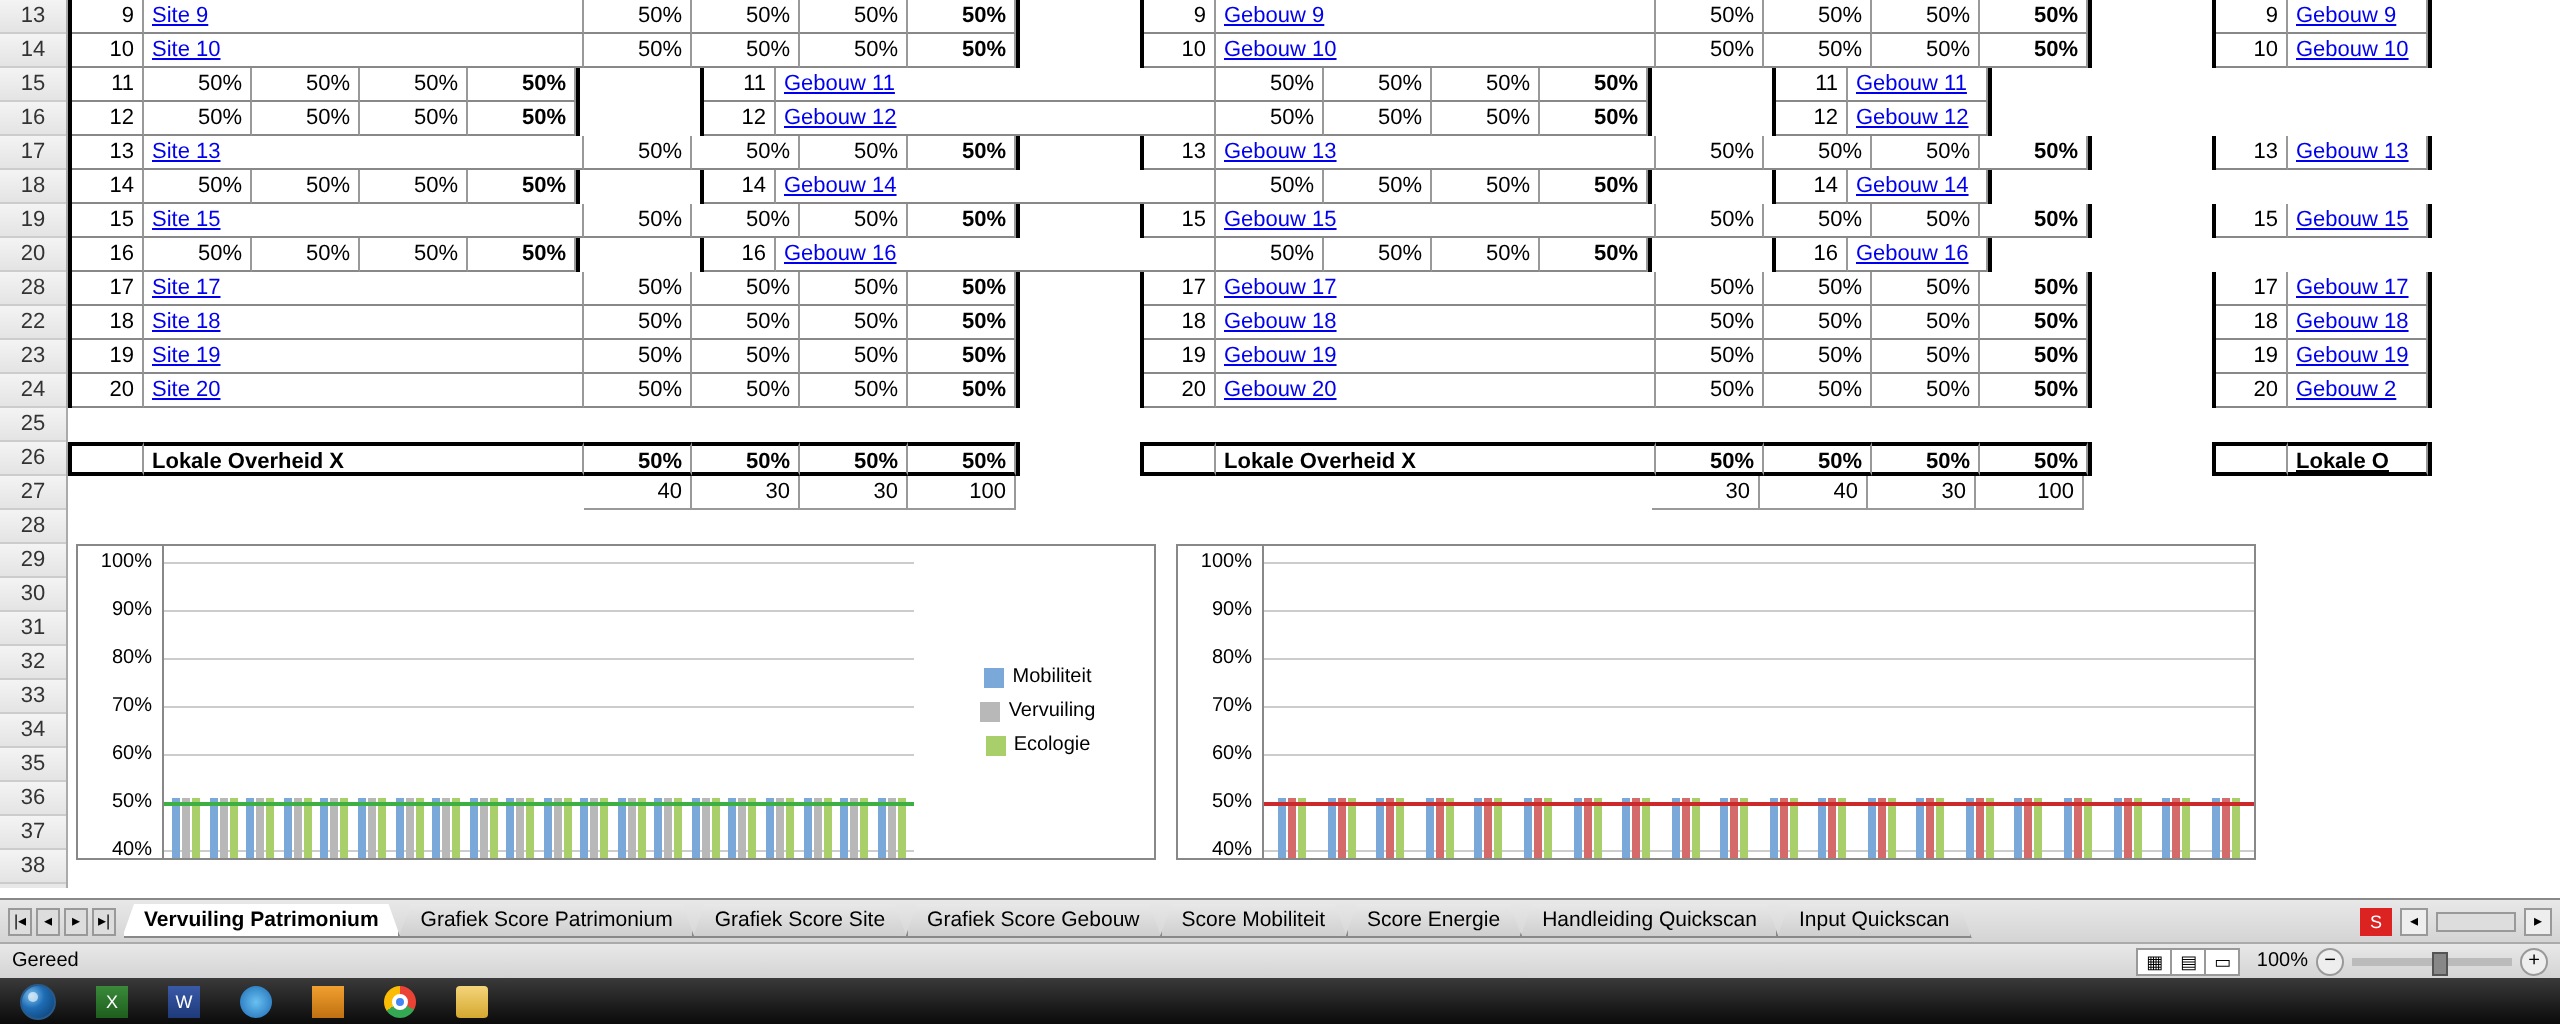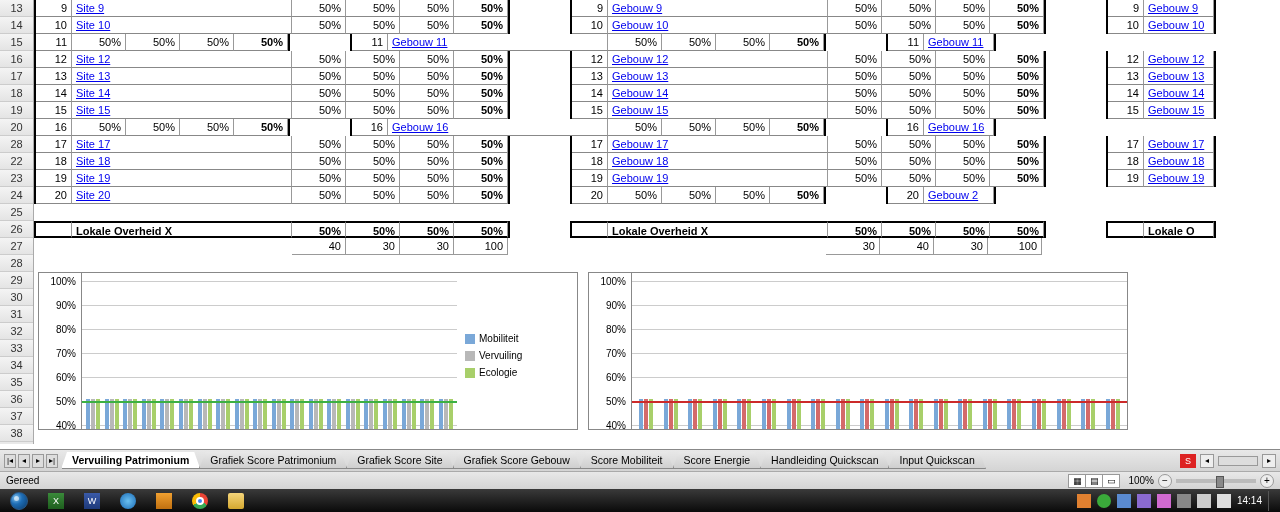--- a/index.html
+++ b/index.html
@@ -27,21 +27,21 @@
   .chart { border: 1px solid #888; background: #fff; width: 540px; height: 158px; position: relative; display: flex; }
   .chart-y { width: 42px; position: relative; }
   .chart-y span { position: absolute; right: 5px; font-size: 10px; transform: translateY(-50%); }
   .chart-plot { flex: 1; position: relative; border-left: 1px solid #888; }
   .gridline { position: absolute; left: 0; right: 0; border-top: 1px solid #ccc; }
   .bars { position: absolute; left: 0; right: 0; bottom: 0; top: 0; display: flex; align-items: flex-end; padding: 0 2px; }
   .bargrp { flex: 1; display: flex; align-items: flex-end; justify-content: center; gap: 1px; height: 100%; }
   .bar { width: 4px; }
   .topline { position: absolute; left: 0; right: 0; border-top: 2px solid; }
   .legend { width: 120px; padding: 60px 4px 0 8px; font-size: 10px; }
-  .legend-item { display: flex; align-items: center; gap: 4px; margin-bottom: 6px; }
+  .legend-item { display: flex; align-items: center; gap: 4px; margin-bottom: 6px; justify-content: center; }
   .swatch { width: 10px; height: 10px; }
   
   .tabstrip { position: absolute; bottom: 41px; left: 0; right: 0; height: 22px; background: linear-gradient(#e8e8e8,#d4d4d4); display: flex; align-items: center; border-top: 1px solid #888; }
   .tabnav { display: flex; padding: 0 4px; gap: 2px; }
   .tabnav span { width: 12px; height: 14px; background: #ddd; border: 1px solid #999; display: flex; align-items: center; justify-content: center; font-size: 8px; cursor: pointer; }
   .tabs { display: flex; flex: 1; overflow: hidden; }
   .tab { padding: 2px 10px; border: 1px solid #888; border-top: none; background: linear-gradient(#e8e8e8,#cfcfcf); margin-left: -1px; font-size: 10.5px; cursor: pointer; white-space: nowrap; clip-path: polygon(6px 0, calc(100% - 6px) 0, 100% 100%, 0 100%); }
   .tab.active { background: #fff; font-weight: bold; }
   .tabright { display: flex; align-items: center; gap: 4px; padding: 0 4px; }
   .redbox { width: 16px; height: 14px; background: #d22; color: #fff; font-size: 9px; display: flex; align-items: center; justify-content: center; }
@@ -166,21 +166,20 @@
         </div>
         <div class="gap"></div>
         <div class="tbl" style="display: flex;">
           <div class="cell idx">11</div>
           <div class="cell name" style="width: 70px;"><span class="link">Gebouw 11</span></div>
         </div>
       </div>
       <div class="sheetrow">
         <div class="tbl" style="display: flex;">
           <div class="cell idx">12</div>
-          <div class="cell name"><span class="link">Site 12</span></div>
           <div class="cell pct">50%</div>
           <div class="cell pct">50%</div>
           <div class="cell pct">50%</div>
           <div class="cell pct bold">50%</div>
         </div>
         <div class="gap"></div>
         <div class="tbl" style="display: flex;">
           <div class="cell idx">12</div>
           <div class="cell name"><span class="link">Gebouw 12</span></div>
           <div class="cell pct">50%</div>
@@ -214,21 +213,20 @@
         </div>
         <div class="gap"></div>
         <div class="tbl" style="display: flex;">
           <div class="cell idx">13</div>
           <div class="cell name" style="width: 70px;"><span class="link">Gebouw 13</span></div>
         </div>
       </div>
       <div class="sheetrow">
         <div class="tbl" style="display: flex;">
           <div class="cell idx">14</div>
-          <div class="cell name"><span class="link">Site 14</span></div>
           <div class="cell pct">50%</div>
           <div class="cell pct">50%</div>
           <div class="cell pct">50%</div>
           <div class="cell pct bold">50%</div>
         </div>
         <div class="gap"></div>
         <div class="tbl" style="display: flex;">
           <div class="cell idx">14</div>
           <div class="cell name"><span class="link">Gebouw 14</span></div>
           <div class="cell pct">50%</div>
@@ -366,20 +364,21 @@
           <div class="cell idx">20</div>
           <div class="cell name"><span class="link">Site 20</span></div>
           <div class="cell pct">50%</div>
           <div class="cell pct">50%</div>
           <div class="cell pct">50%</div>
           <div class="cell pct bold">50%</div>
         </div>
         <div class="gap"></div>
         <div class="tbl" style="display: flex;">
           <div class="cell idx">20</div>
+          <div class="cell name"><span class="link">Gebouw 20</span></div>
           <div class="cell pct">50%</div>
           <div class="cell pct">50%</div>
           <div class="cell pct">50%</div>
           <div class="cell pct bold">50%</div>
         </div>
         <div class="gap"></div>
         <div class="tbl" style="display: flex;">
           <div class="cell idx">20</div>
           <div class="cell name" style="width: 70px;"><span class="link">Gebouw 2</span></div>
         </div>
@@ -754,25 +753,13 @@
       </div>
     <div class="taskicon">
         <div class="ico" style="background:conic-gradient(#ea4335 0 33%,#34a853 33% 66%,#fbbc05 66%);border-radius:50%;position:relative">
           <div style="position:absolute;inset:4px;background:#4285f4;border-radius:50%;border:2px solid #fff"></div>
         </div>
       </div>
     <div class="taskicon">
         <div class="ico" style="background:linear-gradient(#f5d57a,#d4a830);border-radius:2px"></div>
       </div>
   </div>
-  <div class="tray">
-    <div class="trayico" style="background:#e08030"></div>
-    <div class="trayico" style="background:#3aaa3a;border-radius:50%"></div>
-    <div class="trayico" style="background:#5a8ad0"></div>
-    <div class="trayico" style="background:#8a6ad0"></div>
-    <div class="trayico" style="background:#d06ad0"></div>
-    <div class="trayico" style="background:#888"></div>
-    <div class="trayico" style="background:#ccc"></div>
-    <div class="trayico" style="background:#ddd"></div>
-    <span>14:14</span>
-    <div style="width:6px;height:20px;border-left:1px solid #555"></div>
-  </div>
 </div>
 
 </body></html>

